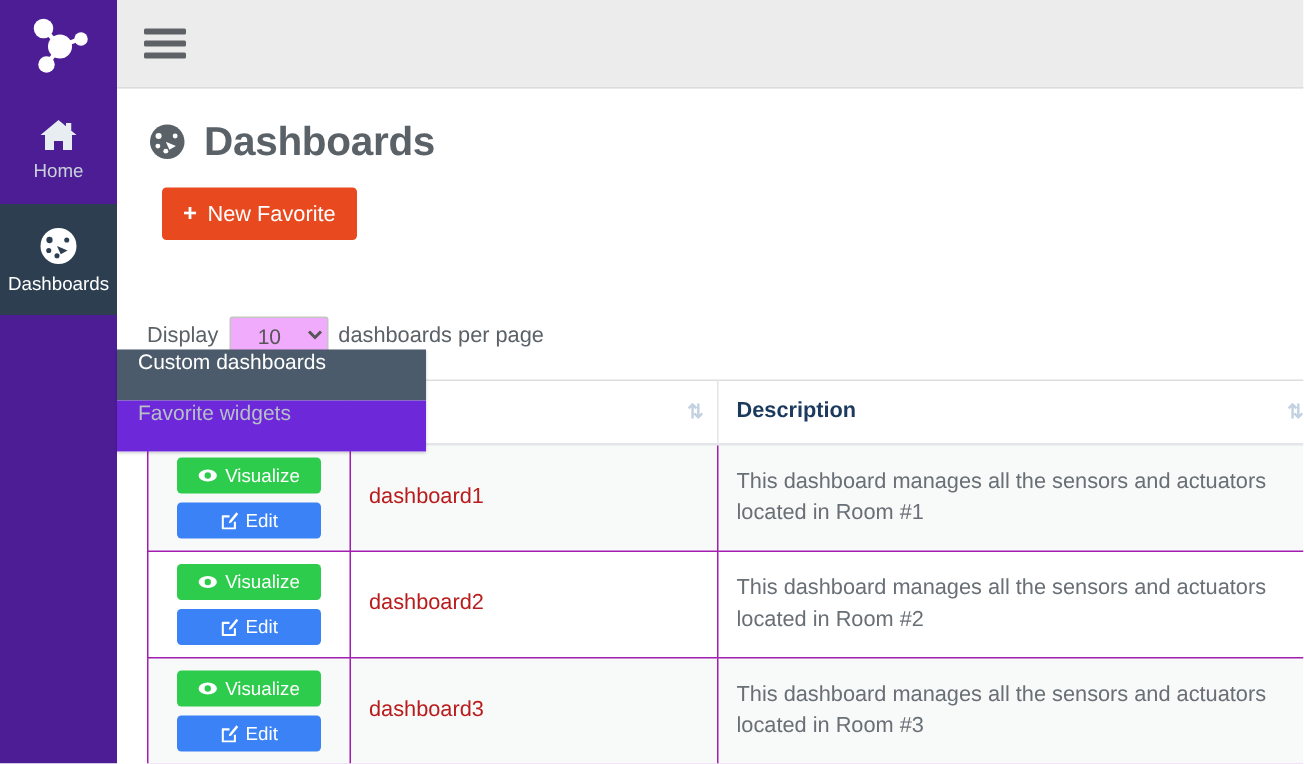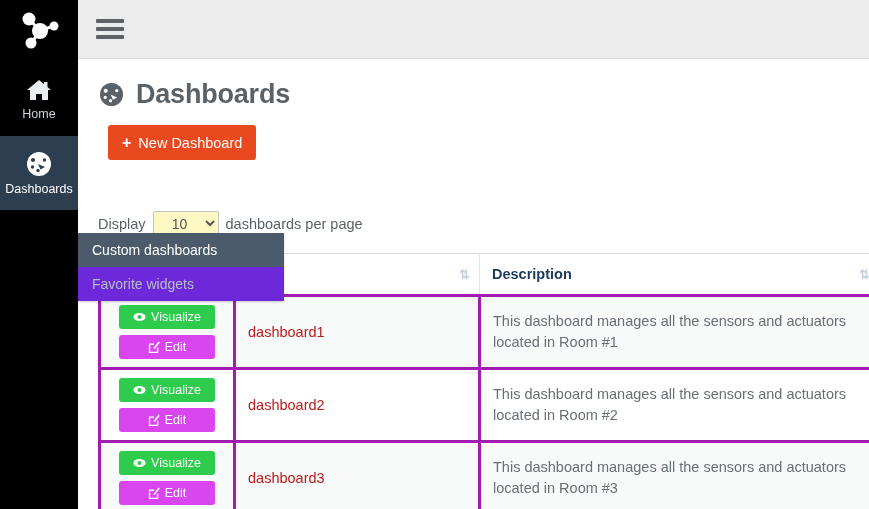--- a/index.html
+++ b/index.html
@@ -9,21 +9,21 @@
     font-family: "Liberation Sans", sans-serif;
     background: #ffffff;
   }
 
   #app { position: relative; width: 869px; height: 509px; }
 
   
   #sidebar {
     position: absolute; left: 0; top: 0;
     width: 78px; height: 509px;
-    background: #000000;
+    background: #4c1d95;
   }
   #logo-area {
     height: 62px;
     display: flex; align-items: center; justify-content: center;
   }
   #logo-area svg { display: block; }
 
   .nav-item {
     height: 74px;
     display: flex; flex-direction: column;
@@ -102,21 +102,21 @@
   #display-row .lbl { margin-right: 7px; }
   #per-page-select {
     font-family: "Liberation Sans", sans-serif;
     font-size: 14px;
     color: #555;
     height: 25px;
     width: 66px;
     padding: 1px 3px;
     border: 1px solid #c4c4c4;
     border-radius: 2px;
-    background: #fef9c3;
+    background: #f0abfc;
     text-align: center;
     margin-right: 7px;
   }
 
   
   #dash-table {
     position: absolute; left: 20px; top: 193px;
     width: 780px;
     border-collapse: collapse;
     font-size: 14.5px;
@@ -142,21 +142,21 @@
   }
   #dash-table th .sort-icon {
     position: absolute; right: 10px; top: 50%;
     transform: translateY(-50%);
     color: #c3d2e0;
     font-size: 13px;
     letter-spacing: -1px;
     line-height: 1;
   }
   #dash-table td {
-    border: 3px solid #a21caf;
+    border: 1px solid #a21caf;
     padding: 10px 12px;
     color: #686f75;
     vertical-align: middle;
     line-height: 1.42;
   }
   #dash-table tbody tr.odd td { background: #f8f9f9; }
   #dash-table tbody tr.even td { background: #ffffff; }
   #dash-table td.actions-cell { padding: 8px 10px; text-align: center; }
   #dash-table td.name-cell { color: #b91c1c; }
   #dash-table td.desc-cell { color: #686f75; }
@@ -166,32 +166,32 @@
     width: 96px; height: 24px;
     border: none; border-radius: 3px;
     color: #ffffff;
     font-family: "Liberation Sans", sans-serif;
     font-size: 12.5px;
     cursor: pointer;
     display: inline-flex; align-items: center; justify-content: center;
   }
   .btn .bicon { margin-right: 5px; line-height: 0; display: inline-flex; }
   .btn-visualize { background: #2ecc4d; }
-  .btn-edit { background: #d946ef; }
+  .btn-edit { background: #3b82f6; }
 
   
   #flyout {
     position: absolute; left: 78px; top: 233px;
     width: 206px;
     z-index: 50;
     box-shadow: 0 1px 2px rgba(0,0,0,.2);
   }
   .flyout-item {
     height: 34px;
-    display: flex; align-items: center;
+    display: flex; align-items: flex-start;
     padding: 0 14px;
     font-size: 14px;
     cursor: pointer;
     user-select: none;
   }
   .flyout-item.hovered { background: #4c5b6b; color: #ffffff; }
   .flyout-item.normal  { background: #6d28d9; color: #b7bfc7; }
 </style>
 </head>
 <body>
@@ -260,21 +260,21 @@
           <circle cx="13" cy="19.5" r="1.7" fill="#ffffff"></circle>
           <circle cx="19.5" cy="9" r="1.7" fill="#ffffff"></circle>
           <path d="M20 16 L13 13 L15.5 18.5 Z" fill="#ffffff"></path>
         </svg>
       </span>
       <span>Dashboards</span>
     </h1>
 
     <button id="new-dashboard-btn">
       <span class="plus">+</span>
-      <span>New Dashboard</span>
+      <span>New Favorite</span>
     </button>
 
     <div id="display-row">
       <span class="lbl">Display</span>
       <select id="per-page-select">
         <option selected="">10</option>
       </select>
       <span class="lbl">dashboards per page</span>
     </div>
 

